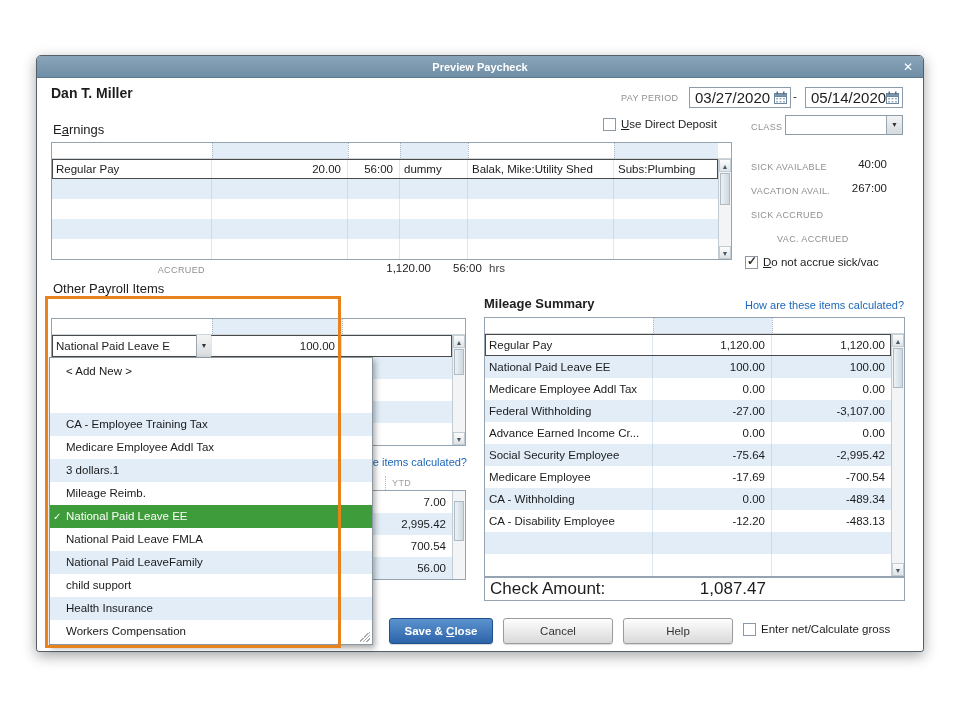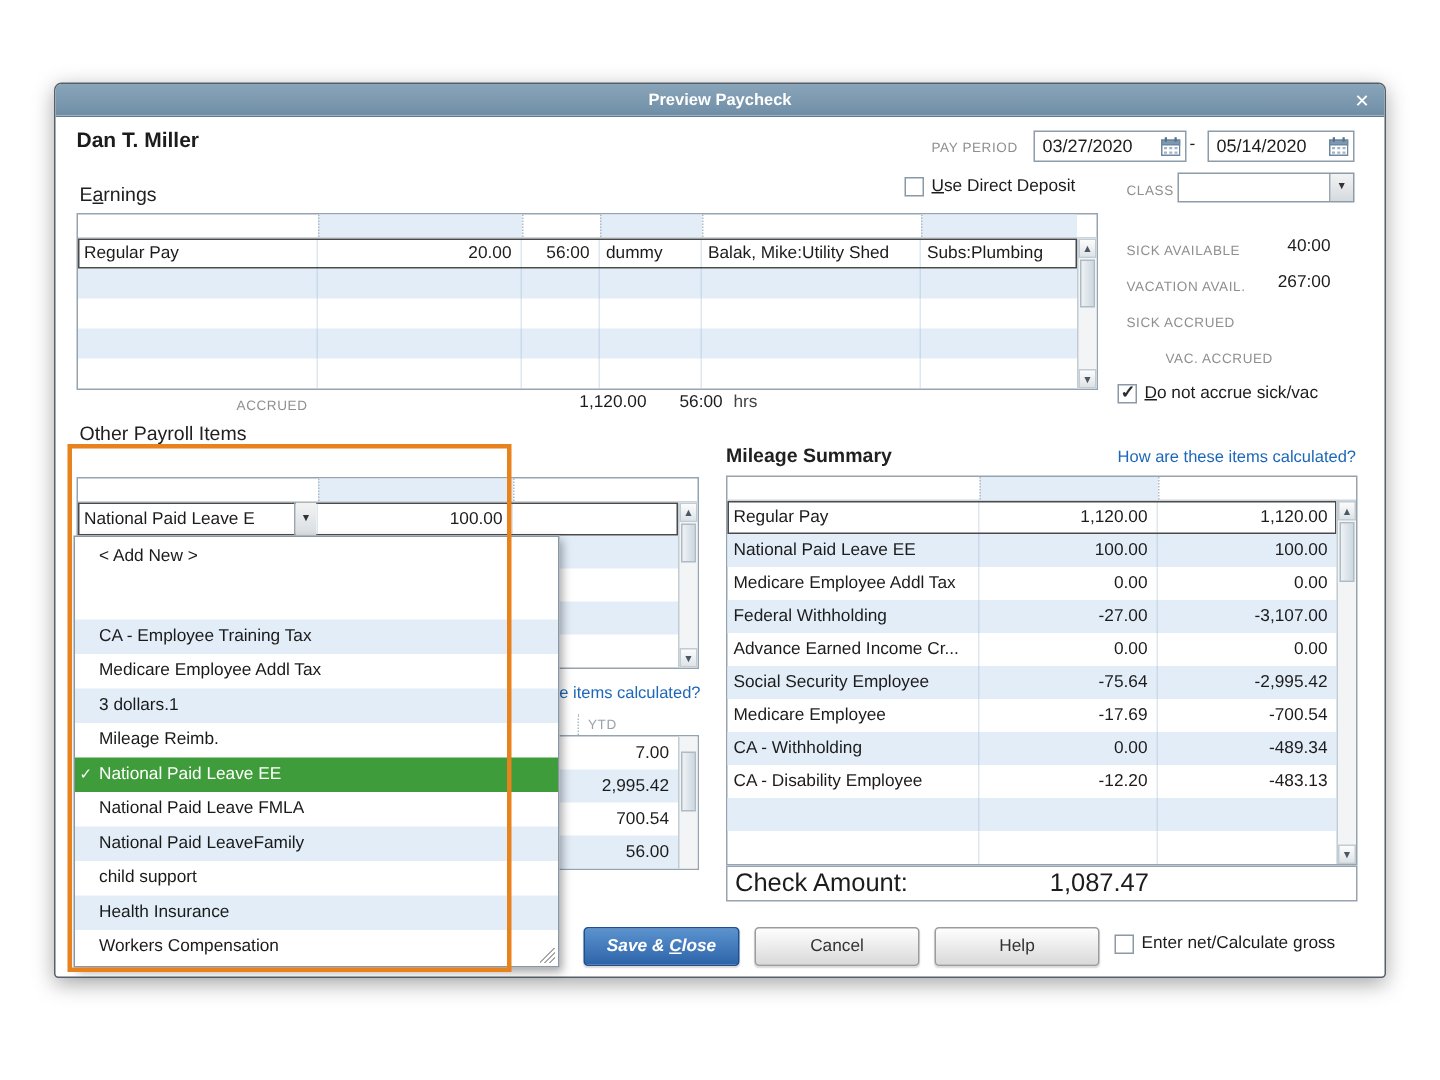--- a/index.html
+++ b/index.html
@@ -18,21 +18,21 @@
   .tb-close { position:absolute; right:10px; top:0; line-height:22px; color:#fff;
               font-size:12px; cursor:pointer; }
 
   .emp-name { position:absolute; left:14px; top:29px; font-size:14px; font-weight:bold; }
 
   .lbl   { position:absolute; font-size:9px; color:#8f8f8f; letter-spacing:.4px; }
   .val   { position:absolute; font-size:11.5px; color:#1c1c1c; }
   .val.r { text-align:right; }
 
   .field { position:absolute; height:21px; border:1px solid #8d9ca9; background:#fff;
-           font-size:12px; line-height:19px; padding-left:5px; }
+           font-size:15px; line-height:19px; padding-left:5px; }
   .field svg { position:absolute; right:3px; top:3px; }
 
   .checkbox { position:absolute; width:13px; height:13px; background:#fff;
               border:1px solid #8b98a5; }
   .checkbox.checked::after { content:"✓"; position:absolute; left:1px; top:-3px;
               font-size:12px; font-weight:bold; color:#2d2d2d; }
   .cb-label { position:absolute; font-size:11.5px; }
 
   .combo-box { position:absolute; height:20px; border:1px solid #8d9ca9; background:#fff; }
   .combo-box .arrow { position:absolute; right:0; top:0; bottom:0; width:16px;
@@ -94,21 +94,21 @@
         background:linear-gradient(135deg, transparent 45%, #a8a8a8 45% 52%, transparent 52% 62%,
                    #a8a8a8 62% 69%, transparent 69% 79%, #a8a8a8 79% 86%, transparent 86%); }
 
   .hl { position:absolute; left:8px; top:240px; width:296px; height:352px;
         border:3px solid #e8821c; z-index:30; pointer-events:none; }
 
   .btn { position:absolute; height:26px; top:562px; border:1px solid #9c9c9c; border-radius:3px;
          background:linear-gradient(#fefefe,#d9d9d9); font-size:11.5px; color:#333;
          text-align:center; line-height:24px; box-shadow:0 1px 1px rgba(0,0,0,.15); cursor:pointer; }
   .btn.primary { background:linear-gradient(#5b93cf,#2d64a9); border-color:#1f4f8d;
-         color:#fff; font-weight:bold;font-style:italic; }
+         color:#fff; font-weight:bold; }
 
   .check-strip { position:absolute; left:447px; top:521px; width:421px; height:24px;
          border:1px solid #95a4b0; background:#fff; font-size:17px; line-height:22px; }
   .check-strip .cl { padding-left:5px; }
   .check-strip .cv { position:absolute; right:138px; top:0; }
 </style>
 </head>
 <body>
 
 <div class="dlg">

